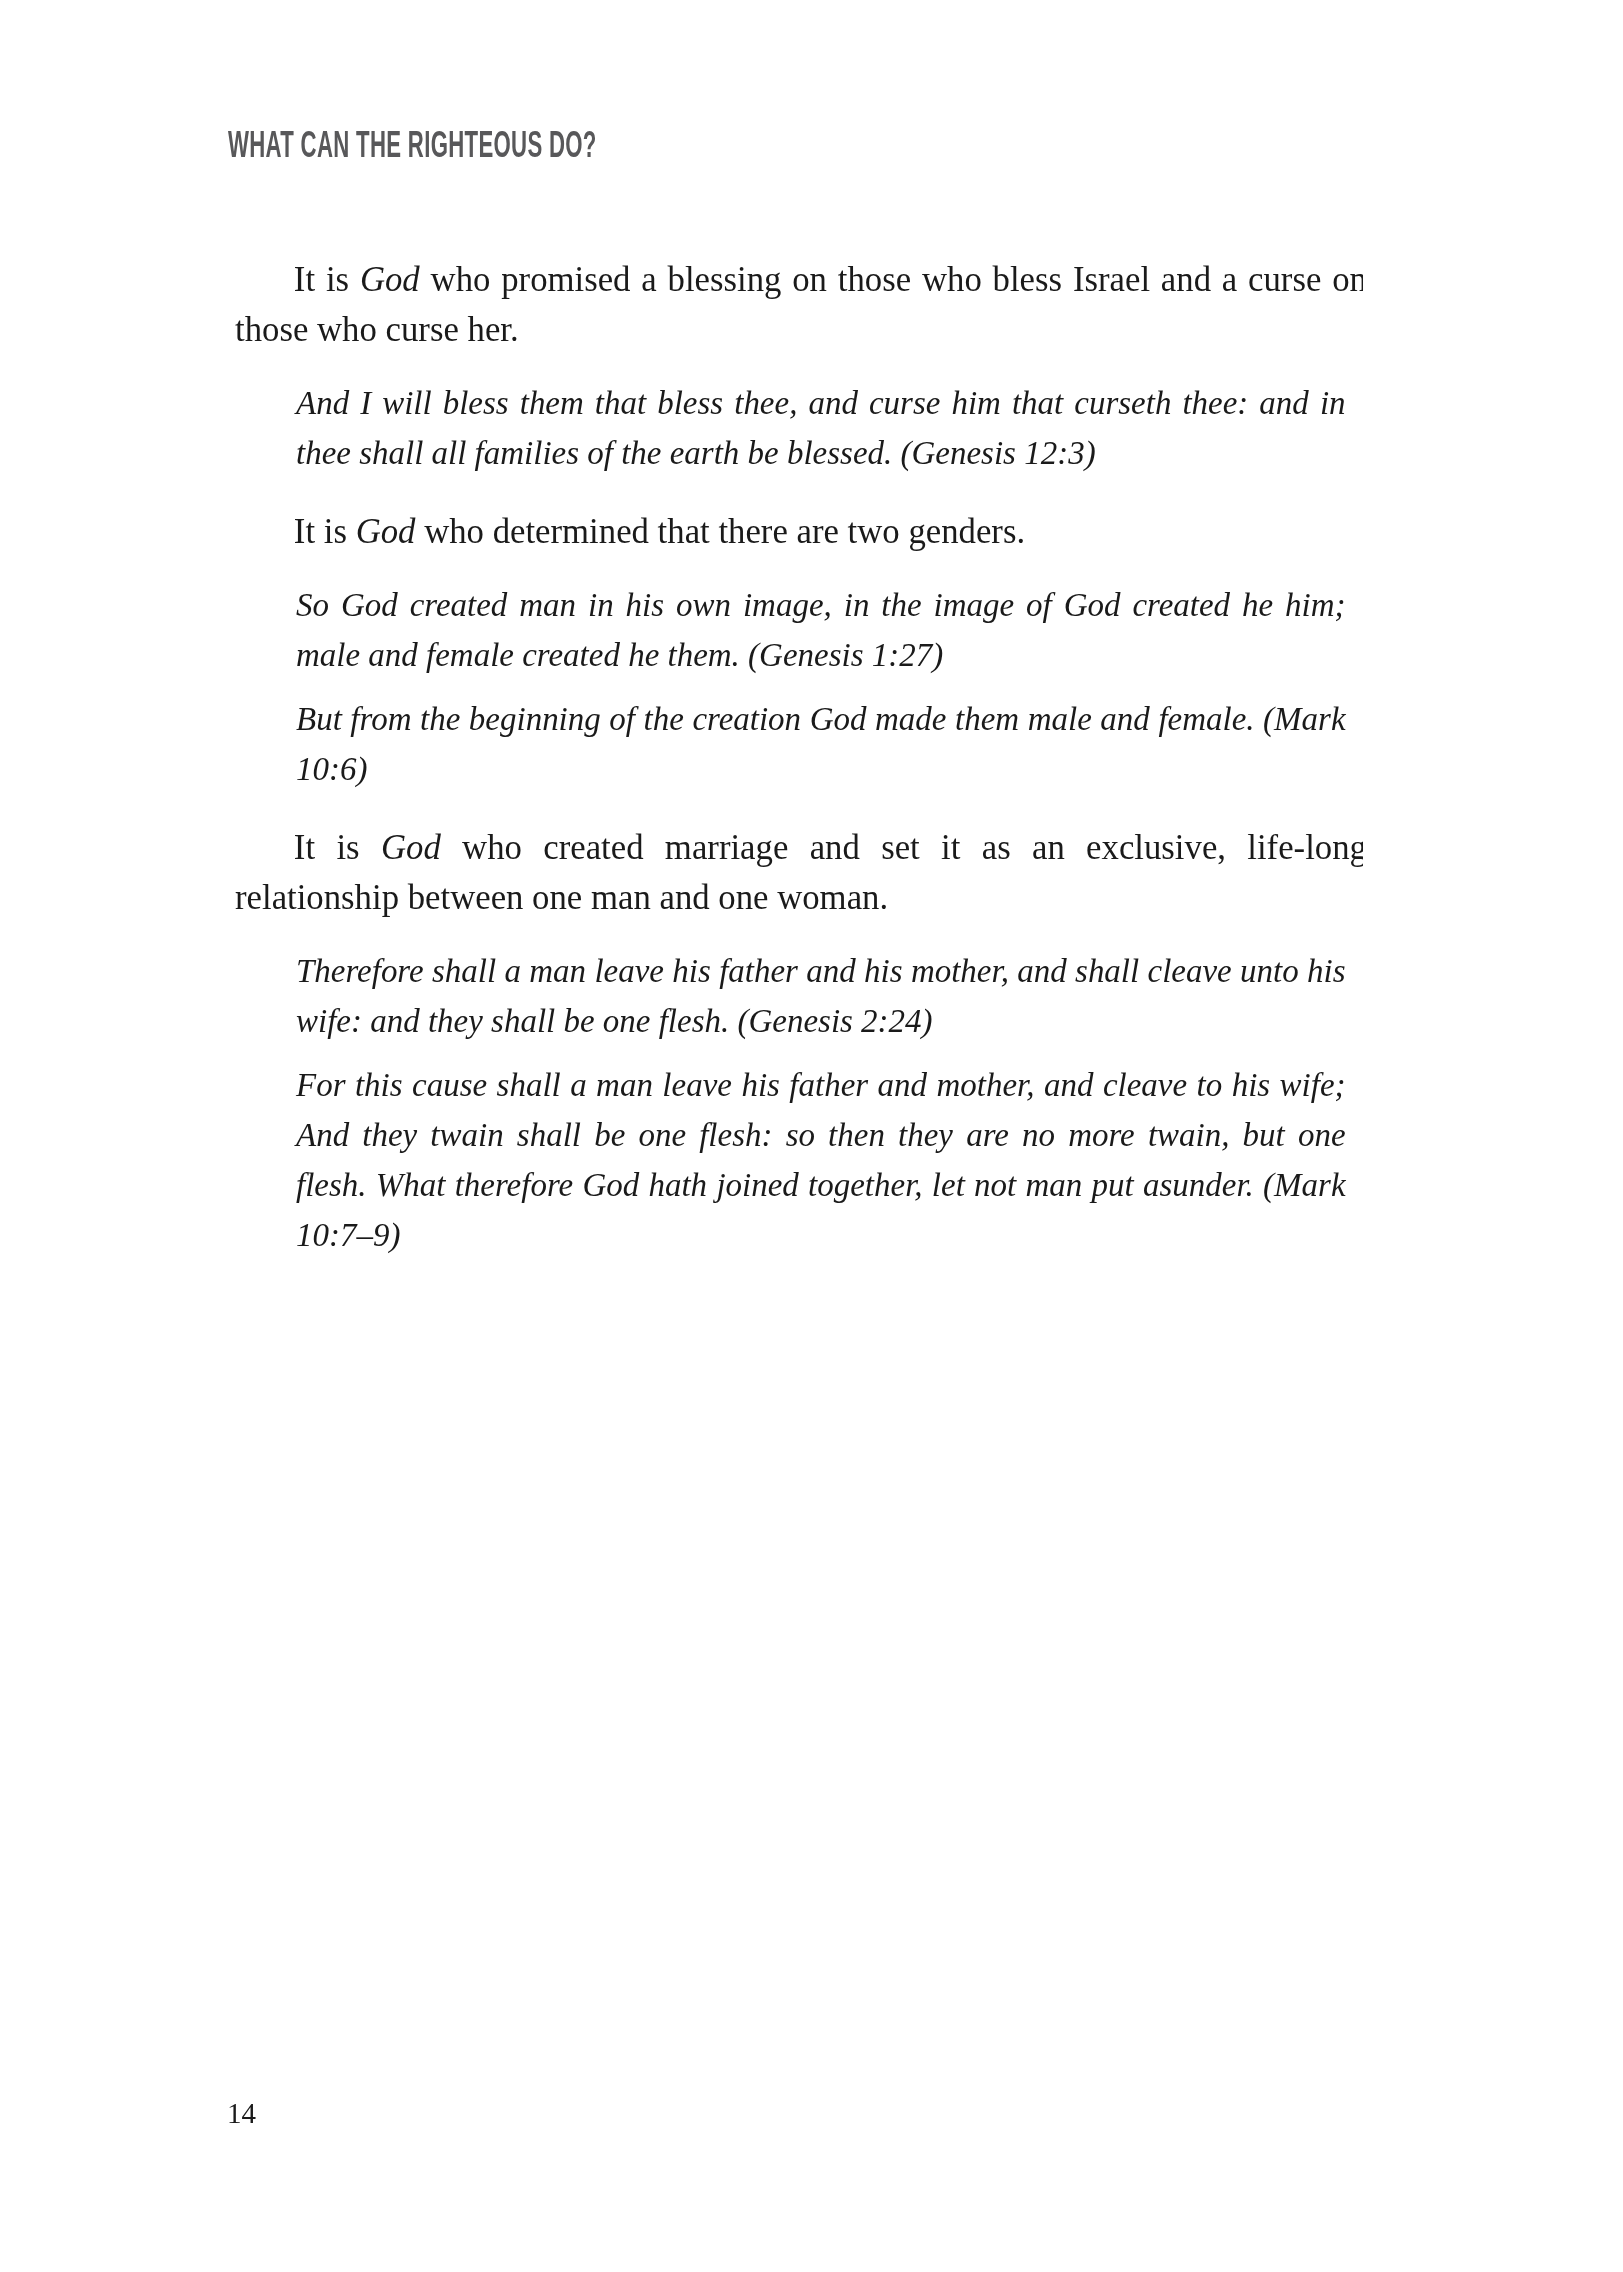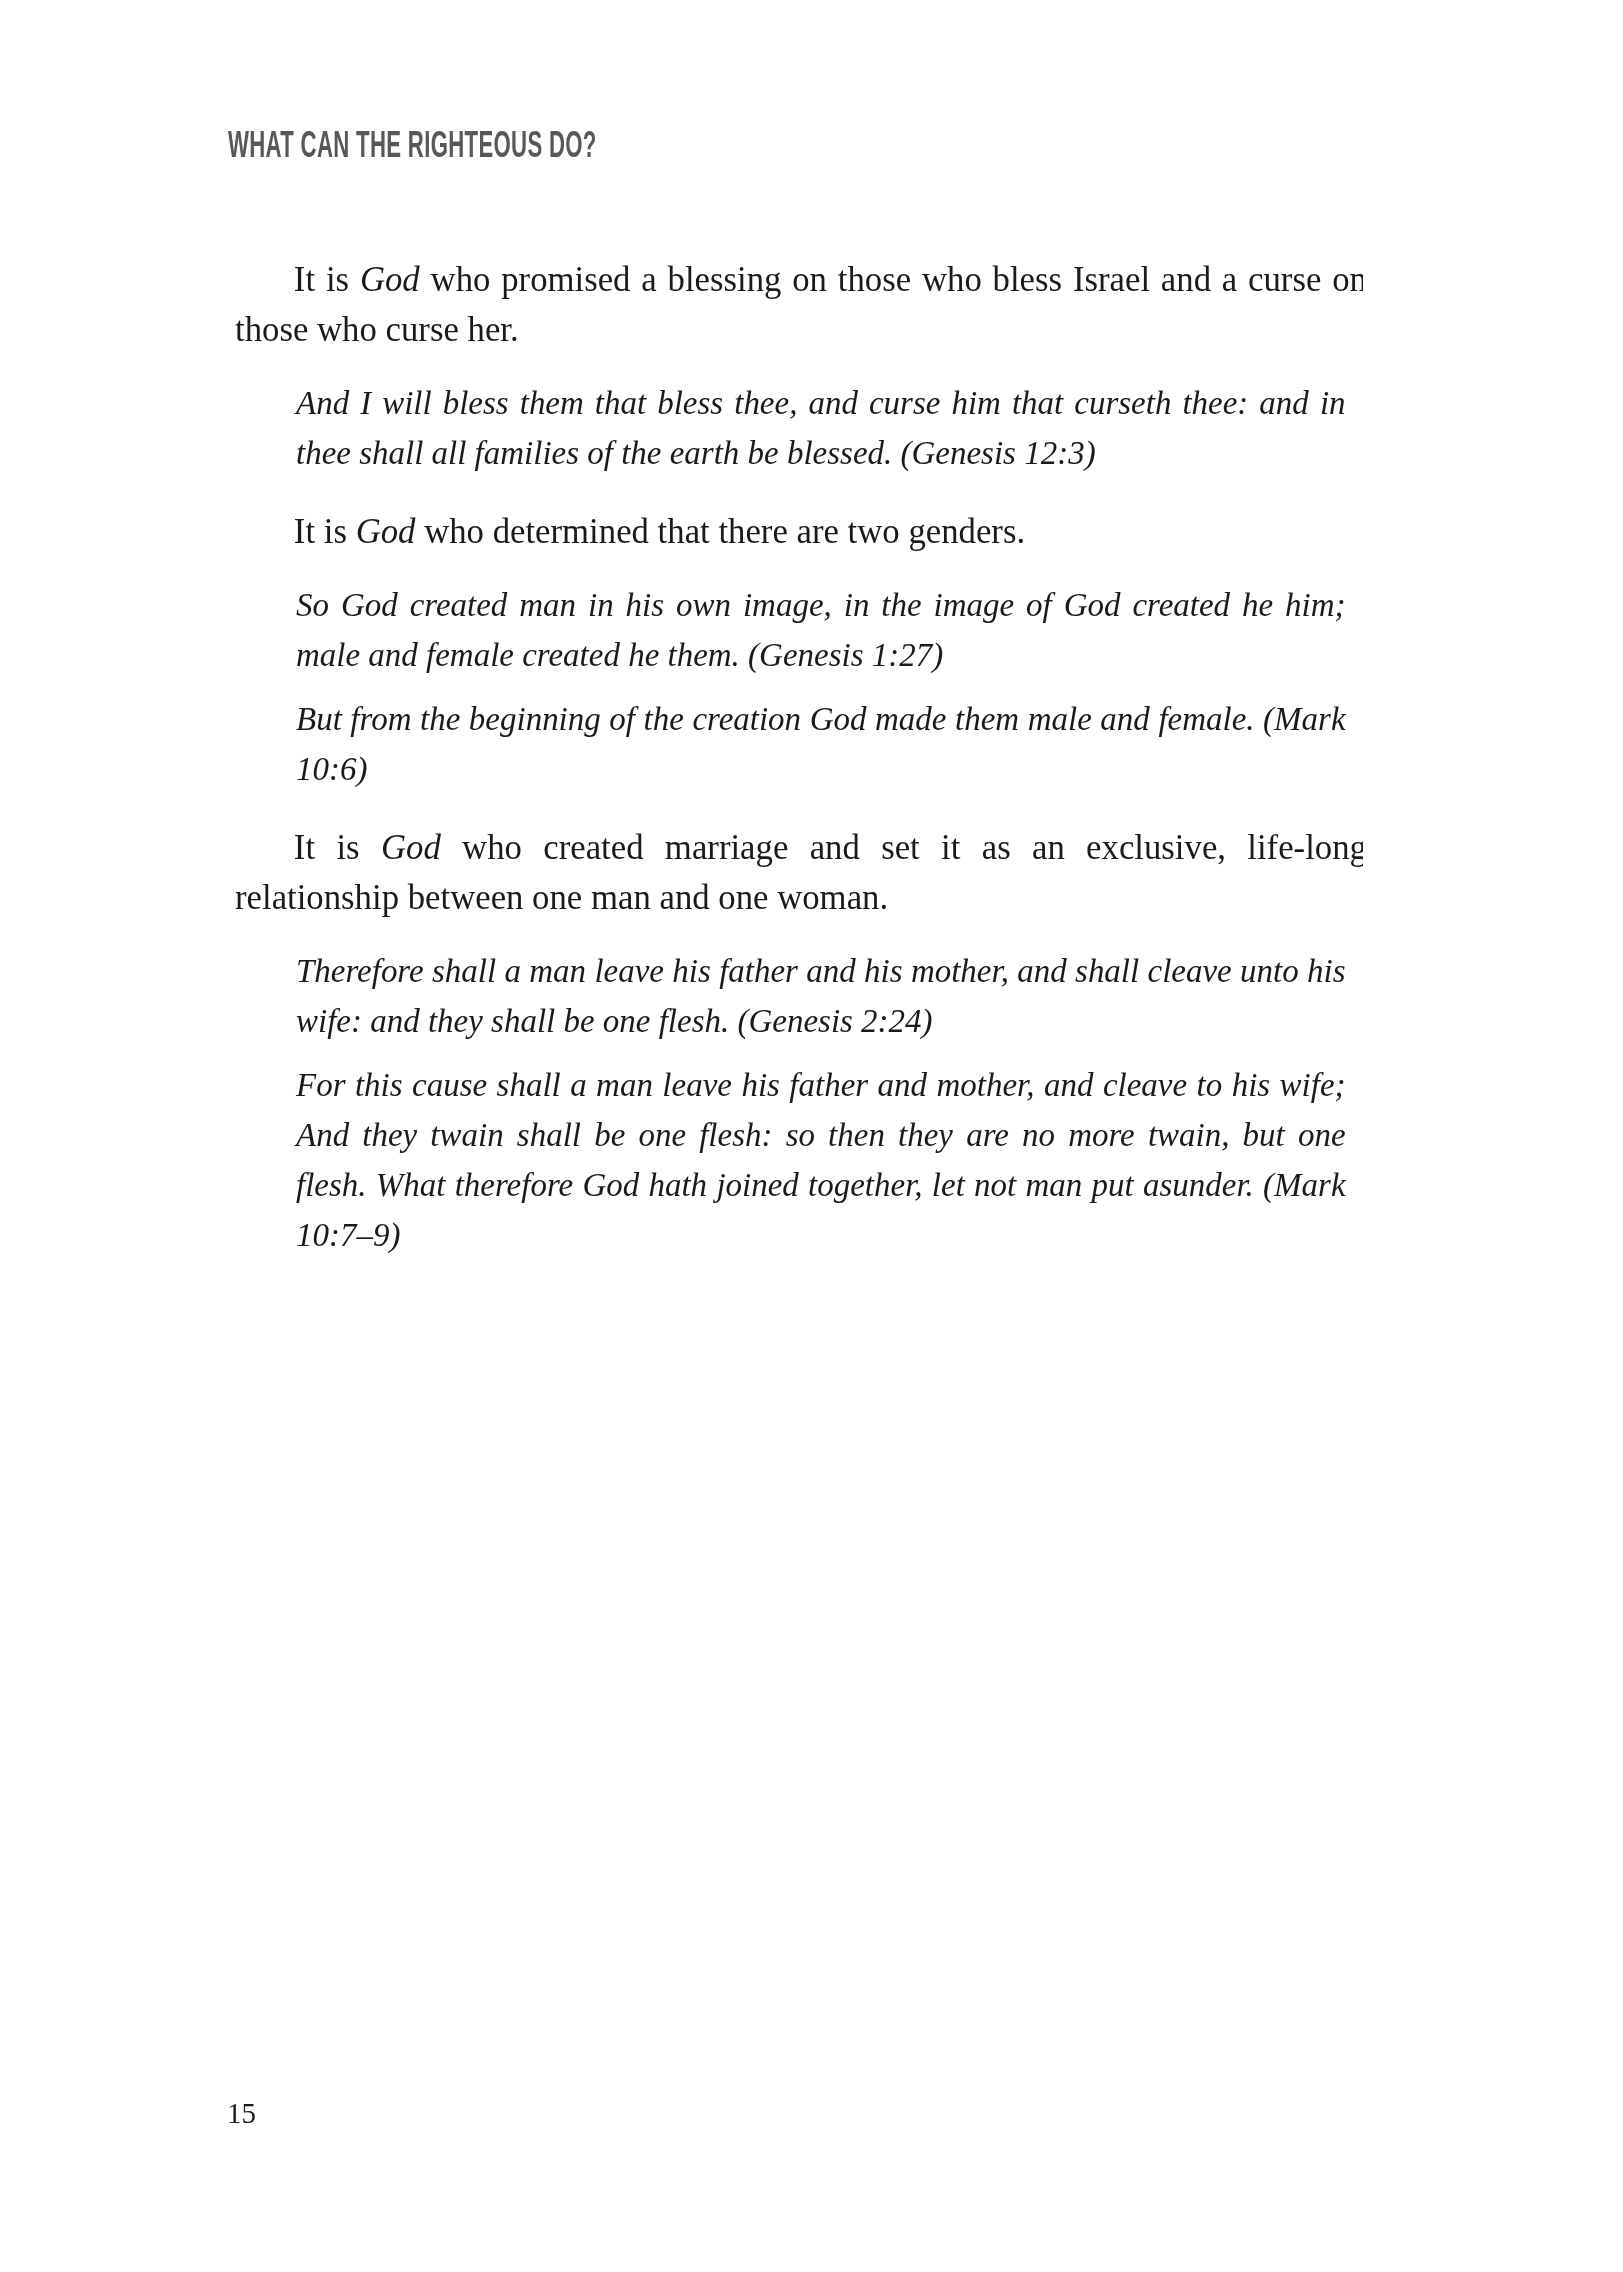--- a/index.html
+++ b/index.html
@@ -118,16 +118,16 @@
     <blockquote class="quote stacked">But from the beginning of the creation God made them male and female. (Mark 10:6)</blockquote>
 
     <p class="body-para after-quote"><span>It is </span><span class="em">God</span><span> who created marriage and set it as an exclusive, life-long relationship between one man and one woman.</span></p>
 
     <blockquote class="quote first-after-para">Therefore shall a man leave his father and his mother, and shall cleave unto his wife: and they shall be one flesh. (Genesis 2:24)</blockquote>
 
     <blockquote class="quote stacked">For this cause shall a man leave his father and mother, and cleave to his wife; And they twain shall be one flesh: so then they are no more twain, but one flesh. What therefore God hath joined together, let not man put asunder. (Mark 10:7–9)</blockquote>
 
   </div>
 
-  <div class="folio">15</div>
+  <div class="folio">14</div>
 
 </div>
 
 
 </body></html>

